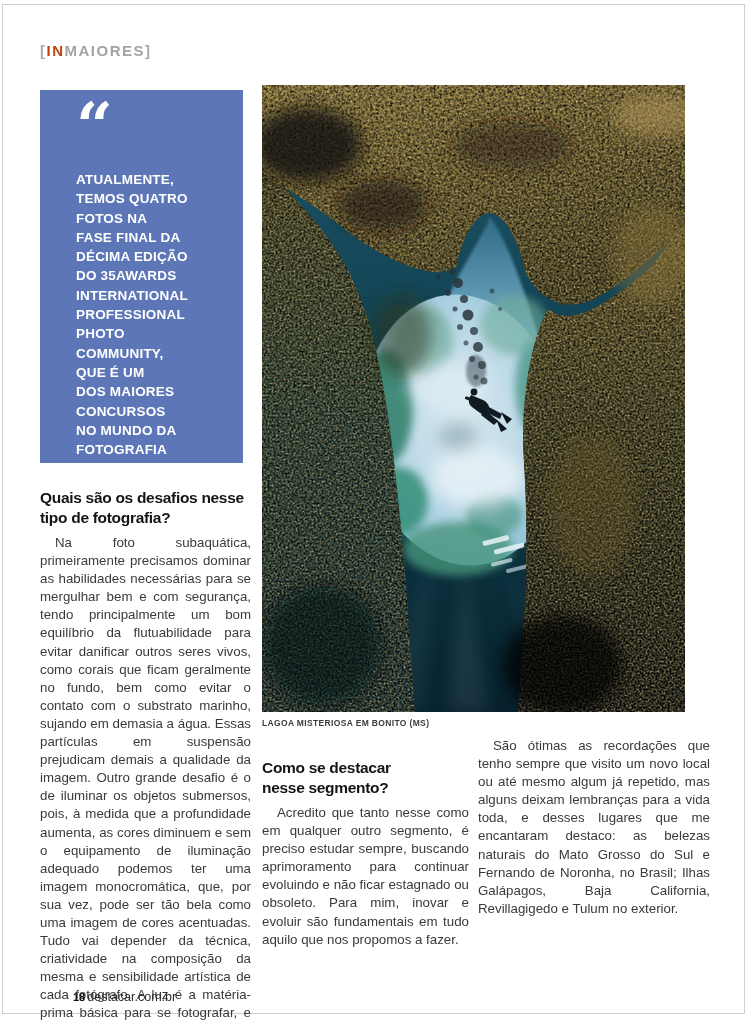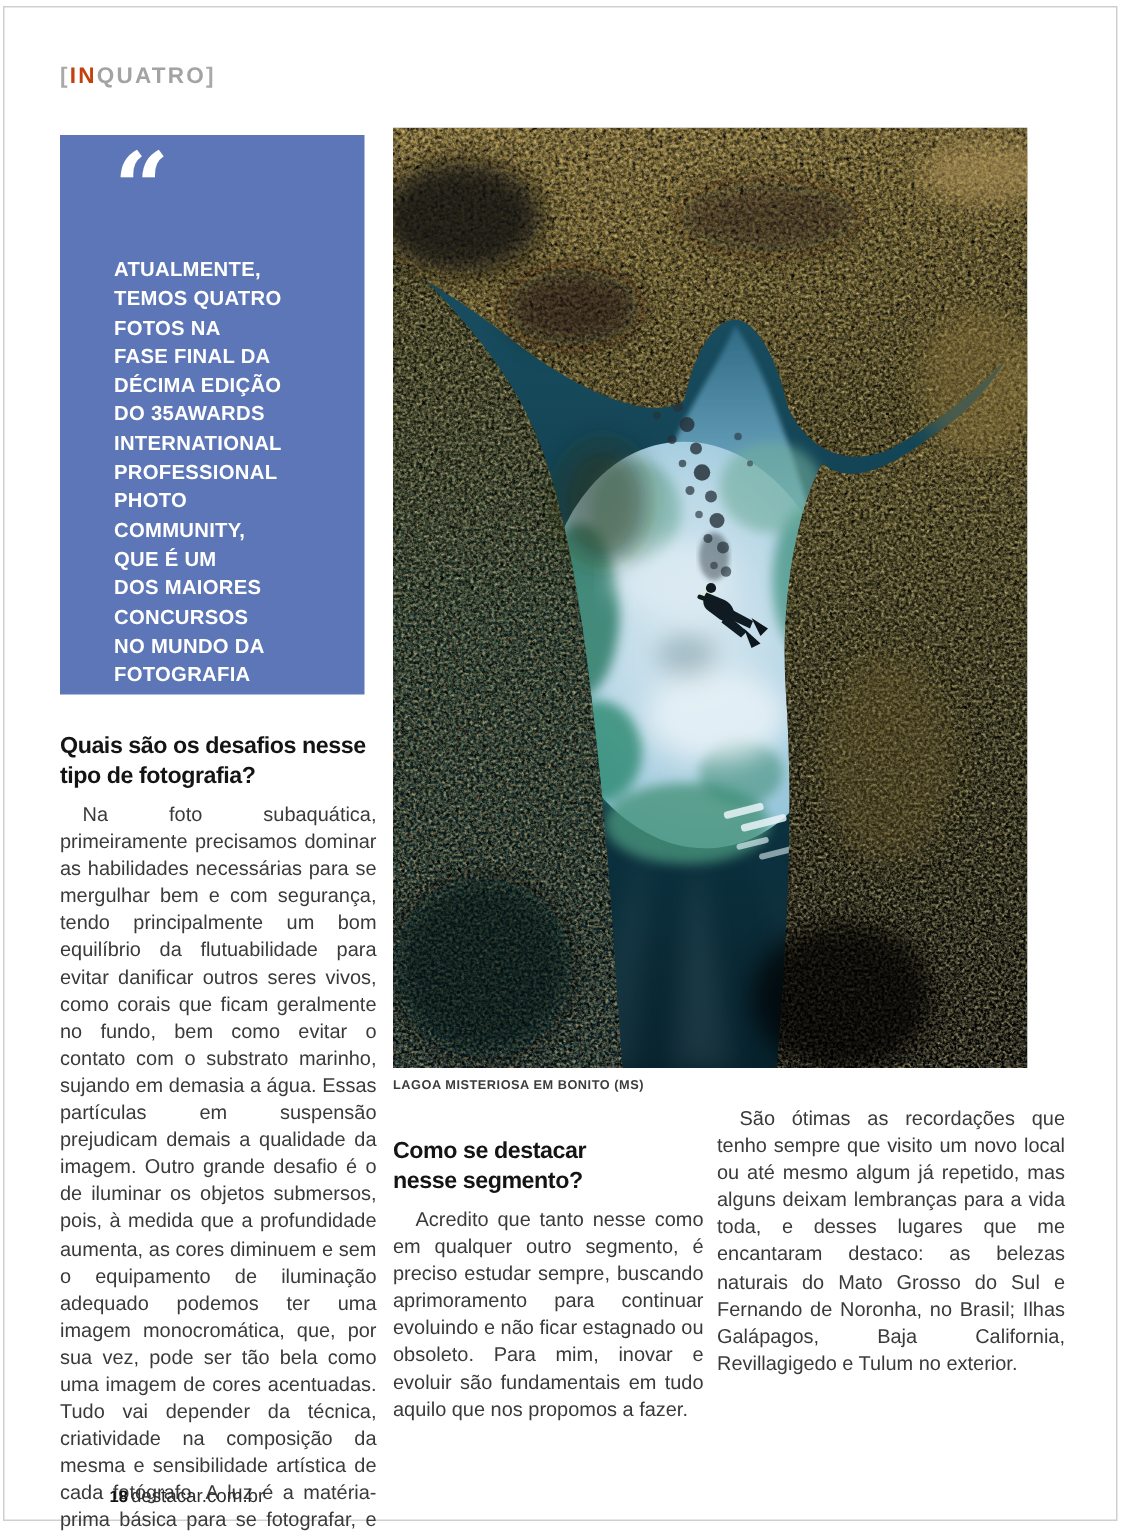--- a/index.html
+++ b/index.html
@@ -66,21 +66,21 @@
   }
   .page-num{font-size:11px;font-weight:bold;color:#111111;}
   .site{font-size:12.5px;color:#2e2e2e;}
 </style>
 </head>
 <body>
 
 <div class="page-frame"></div>
 
 <div class="kicker">
-  <span class="bracket">[</span><span class="strong">IN</span><span class="rest">QUATRO</span><span class="bracket">]</span>
+  <span class="bracket">[</span><span class="strong">IN</span><span class="rest">MAIORES</span><span class="bracket">]</span>
 </div>
 
 <div class="quote-box" style="background-color: rgb(93, 118, 183);">
   <div class="quote-mark">“</div>
   <div class="quote-text">ATUALMENTE,
 TEMOS QUATRO
 FOTOS NA
 FASE FINAL DA
 DÉCIMA EDIÇÃO
 DO 35AWARDS

